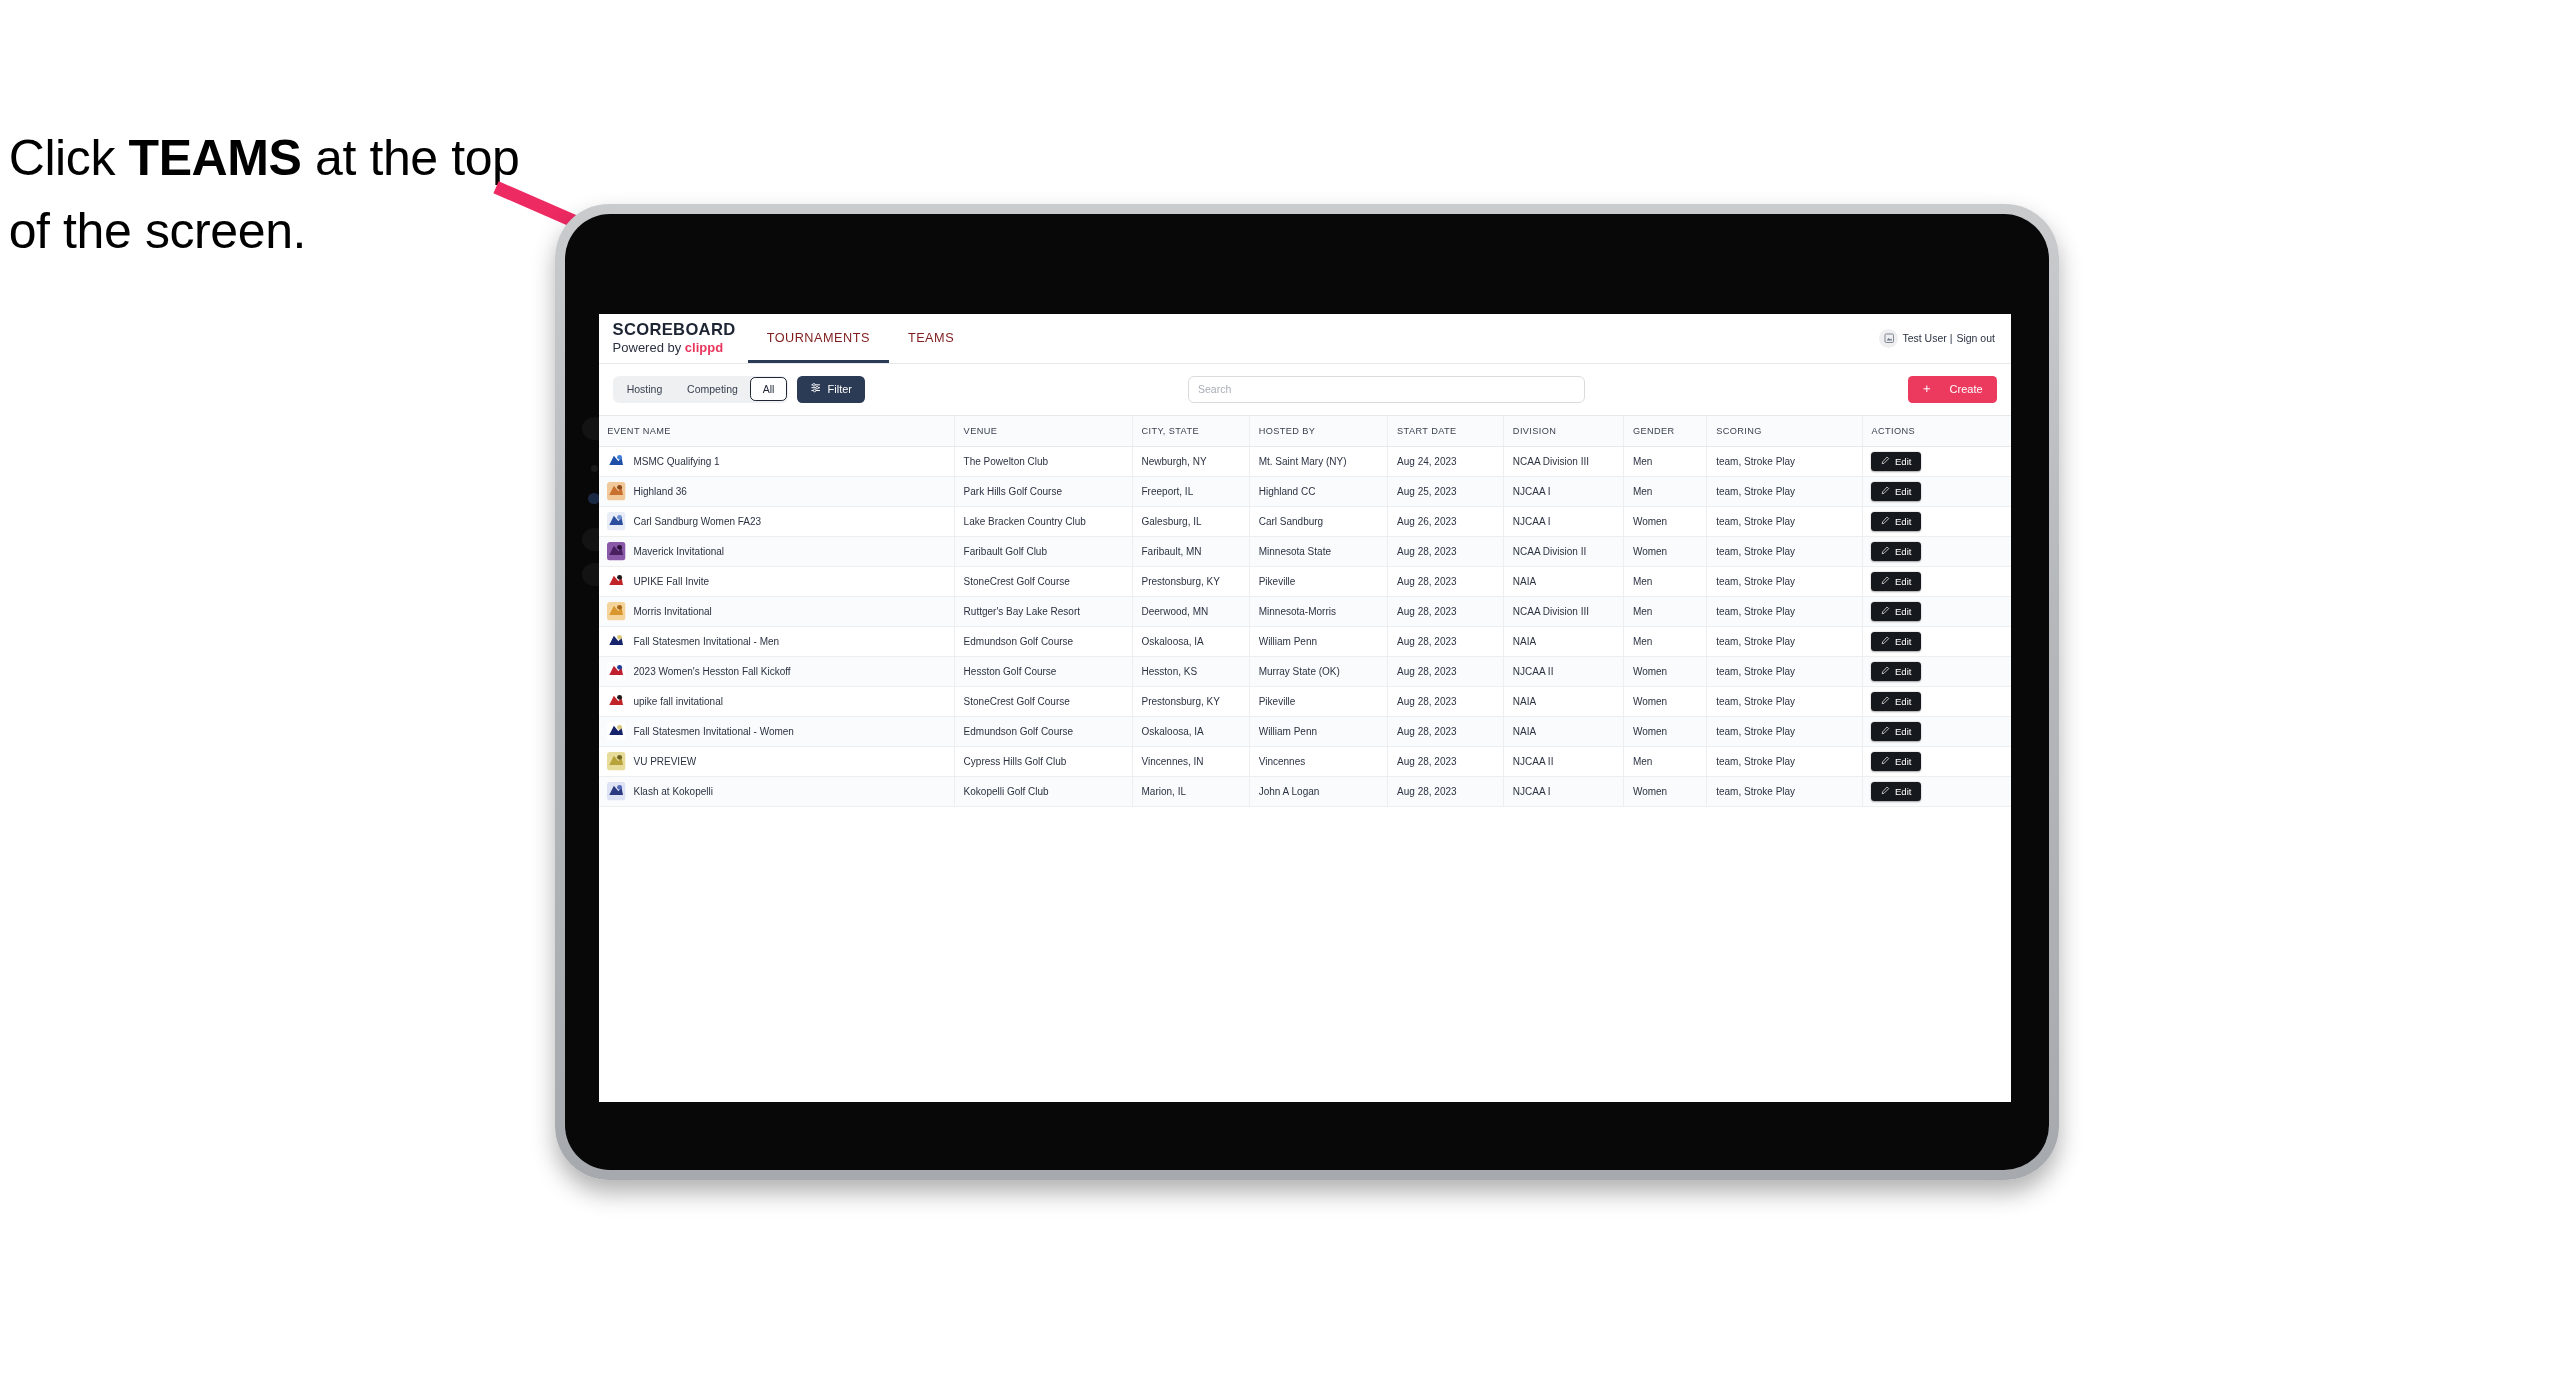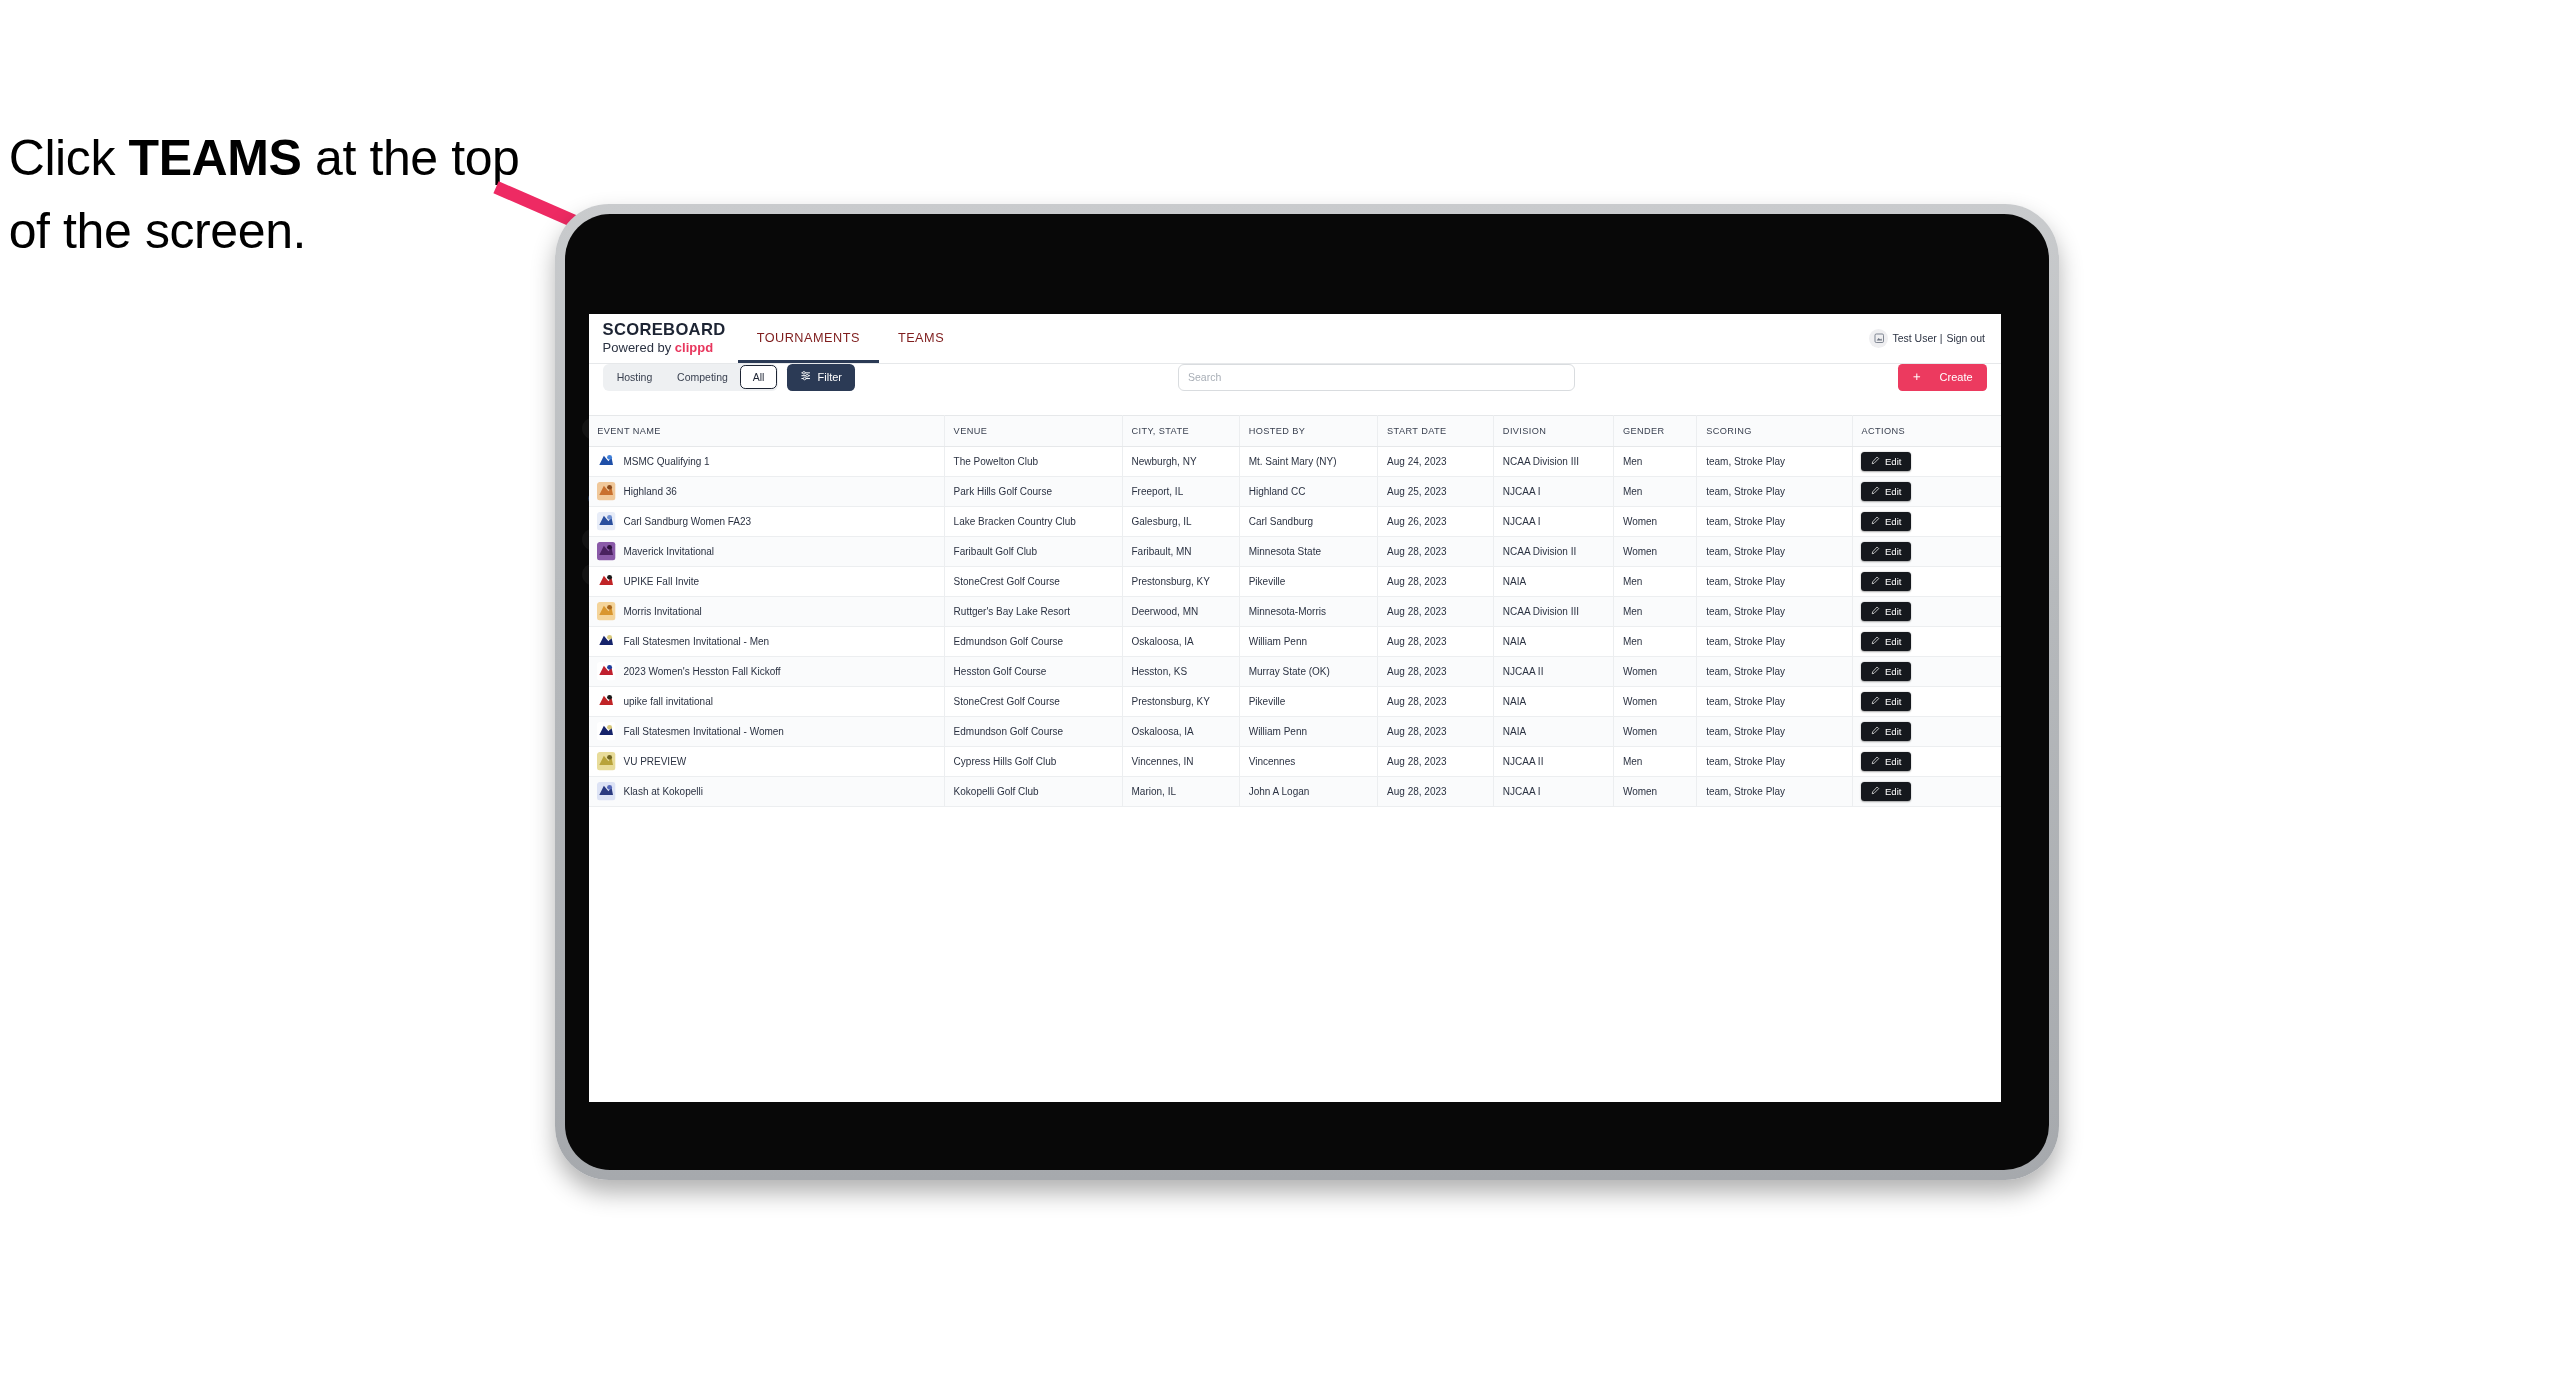--- a/index.html
+++ b/index.html
@@ -69,21 +69,21 @@
   }
   .sensor.s1 { left: 17.5px; top: 203px; width: 26px; height: 23px; }
   .sensor.s2 { left: 26px; top: 251px; width: 7px;  height: 7px; background:#1a1a1a; }
   .sensor.s3 { left: 23px; top: 279px; width: 12.2px; height: 11.4px; background:#1b2a44; }
   .sensor.s4 { left: 17.5px; top: 314px; width: 26px; height: 23px; }
   .sensor.s5 { left: 17.5px; top: 349px; width: 26px; height: 23px; }
 
   
   #app {
     position: absolute;
-    left: 24px;
+    left: 34px;
     top: 100px;
     width: 1412px;
     height: 788px;
     background: #ffffff;
     overflow: hidden;
     font-family: "Liberation Sans", sans-serif;
   }
 
   
   #appbar {
@@ -151,20 +151,21 @@
     display: flex; align-items: center; justify-content: center;
     color: #6b7280;
   }
   #username { font-size: 10.5px; color: #2b3242; }
   #signout  { font-size: 10.5px; color: #2b3242; cursor: pointer; }
 
   
   #toolbar {
     height: 51px;
     display: flex;
+    align-items: center;
     padding: 0 14px;
     gap: 8.7px;
     background: #ffffff;
   }
   #segmented {
     display: flex;
     align-items: center;
     background: #eef0f2;
     border-radius: 6.1px;
     height: 27px;

